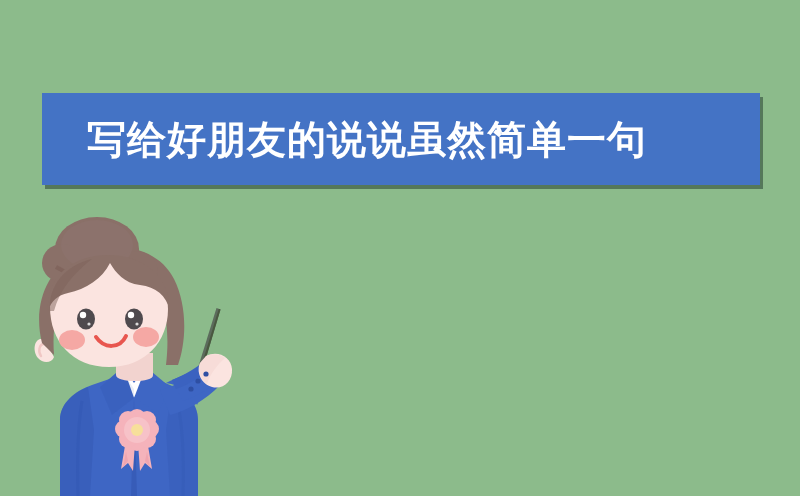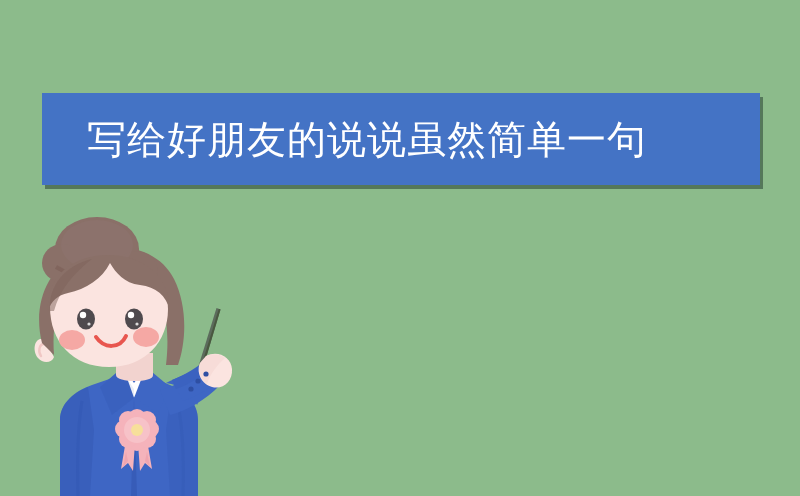--- a/index.html
+++ b/index.html
@@ -29,21 +29,21 @@
     background: #4473c5;
     box-shadow: 3px 4px 0 0 rgba(18, 40, 30, 0.45);
     display: flex;
     align-items: center;
     justify-content: center;
     box-sizing: border-box;
   }
   #banner-title {
     color: #ffffff;
     font-size: 39px;
-    font-weight: normal;
+    font-weight: bold;
     letter-spacing: 1px;
     line-height: 1;
     white-space: nowrap;
     font-family: "DejaVu Sans", "Liberation Sans", sans-serif;
     text-align: center;
     margin-left: -68px;
   }
   
   #illustration {
     position: absolute;

